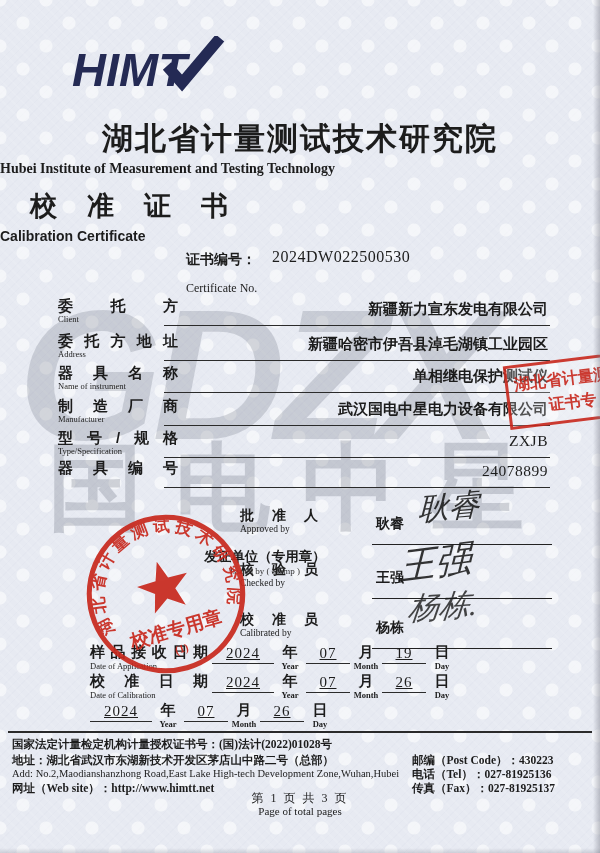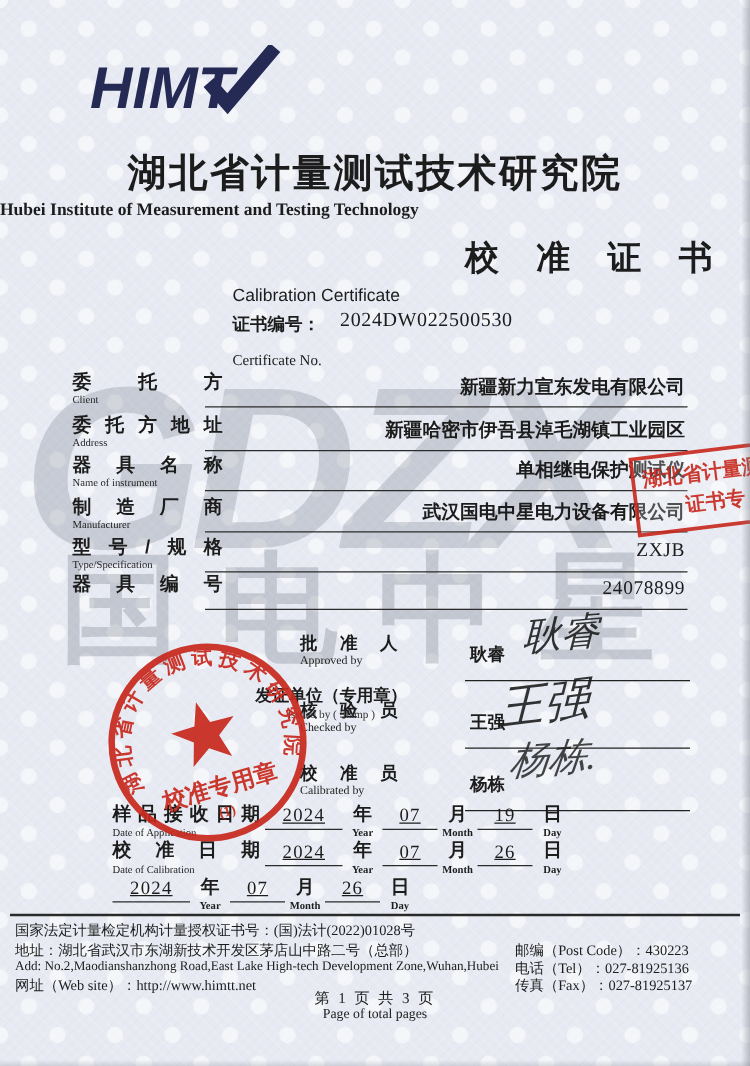--- a/index.html
+++ b/index.html
@@ -18,23 +18,23 @@
   
   .wm-logo{left:18px;top:283px;width:570px;font:italic bold 185px/1 "Liberation Sans",sans-serif;
     color:#0f172a;opacity:.14;letter-spacing:-10px;z-index:1;}
   .wm-text{left:48px;top:440px;font:bold 95px/1 "Liberation Sans",sans-serif;color:#0f172a;
     opacity:.16;letter-spacing:32px;z-index:1;white-space:nowrap;}
   
   .logo{left:70px;top:36px;z-index:2;}
   .title{left:0;top:118px;width:600px;text-align:center;font-size:31px;font-weight:bold;
     letter-spacing:2px;z-index:2;}
   .title-en{left:0;top:161px;width:600px;text-align:left;font-size:14px;font-weight:bold;z-index:2;}
-  .cert-title{left:0;top:188px;width:600px;text-align:right;font-size:27px;font-weight:bold;
+  .cert-title{left:0;top:188px;width:600px;text-align:left;font-size:27px;font-weight:bold;
     letter-spacing:30px;padding-left:30px;box-sizing:border-box;z-index:2;}
-  .cert-title-en{left:0;top:228px;width:506px;text-align:center;font-size:14px;font-weight:normal;z-index:2;}
+  .cert-title-en{left:0;top:228px;width:506px;text-align:left;font-size:14px;font-weight:bold;z-index:2;}
   .certno-cn{left:186px;top:251px;font-size:14px;font-weight:bold;z-index:2;}
   .certno-en{left:186px;top:281px;font-size:12px;font-weight:normal;z-index:2;}
   .certno-val{left:272px;top:248px;font-size:16px;letter-spacing:.5px;z-index:2;}
   
   .f-row{position:absolute;left:58px;width:490px;height:30px;z-index:2;}
   .f-label-cn{width:120px;font-size:15px;font-weight:bold;text-align:justify;text-align-last:justify;line-height:1.1;}
   .f-label-en{font-size:8.5px;margin-top:-1px;color:#222;}
   .f-value{position:absolute;left:108px;right:0;top:2px;text-align:right;font-size:15px;font-weight:bold;
     font-family:"Liberation Sans",sans-serif;}
   .f-value.serif-val{font-family:"Liberation Serif",serif;font-weight:normal;font-size:15.5px;letter-spacing:.5px;}
@@ -65,21 +65,21 @@
   .d-label-cn{width:118px;font-size:15px;font-weight:bold;text-align:justify;text-align-last:justify;line-height:1.1;}
   .d-label-en{font-size:8.5px;color:#222;}
   .d-val{width:62px;text-align:center;font-size:15px;border-bottom:1.6px solid #2b2b2b;
     padding-bottom:1px;margin-top:1px;letter-spacing:1px;text-decoration:underline;}
   .d-val.narrow{width:44px;}
   .d-unit{width:32px;text-align:center;}
   .d-unit .cn{font-size:15px;font-weight:bold;line-height:1.1;}
   .d-unit .en{font-size:8.5px;font-weight:bold;}
   
   .footer-line{left:8px;right:8px;top:731px;border-top:2px solid #2a2a2a;z-index:2;}
-  .ft{font-size:11.5px;font-weight:normal;z-index:2;white-space:nowrap;}
+  .ft{font-size:11.5px;font-weight:bold;z-index:2;white-space:nowrap;}
   .ft-en{font-weight:normal;font-size:10.5px;}
   .page-cn{left:0;top:790px;width:600px;text-align:center;font-size:12px;z-index:2;letter-spacing:2px;}
   .page-en{left:0;top:805px;width:600px;text-align:center;font-size:11px;z-index:2;}
   .edge-right{right:0;top:0;width:7px;height:100%;z-index:4;
     background:linear-gradient(to left, rgba(110,112,125,.4), rgba(110,112,125,0));}
   .edge-bottom{left:0;bottom:0;width:100%;height:5px;z-index:4;
     background:linear-gradient(to top, rgba(120,122,135,.25), rgba(120,122,135,0));}
 </style>
 </head>
 <body>

